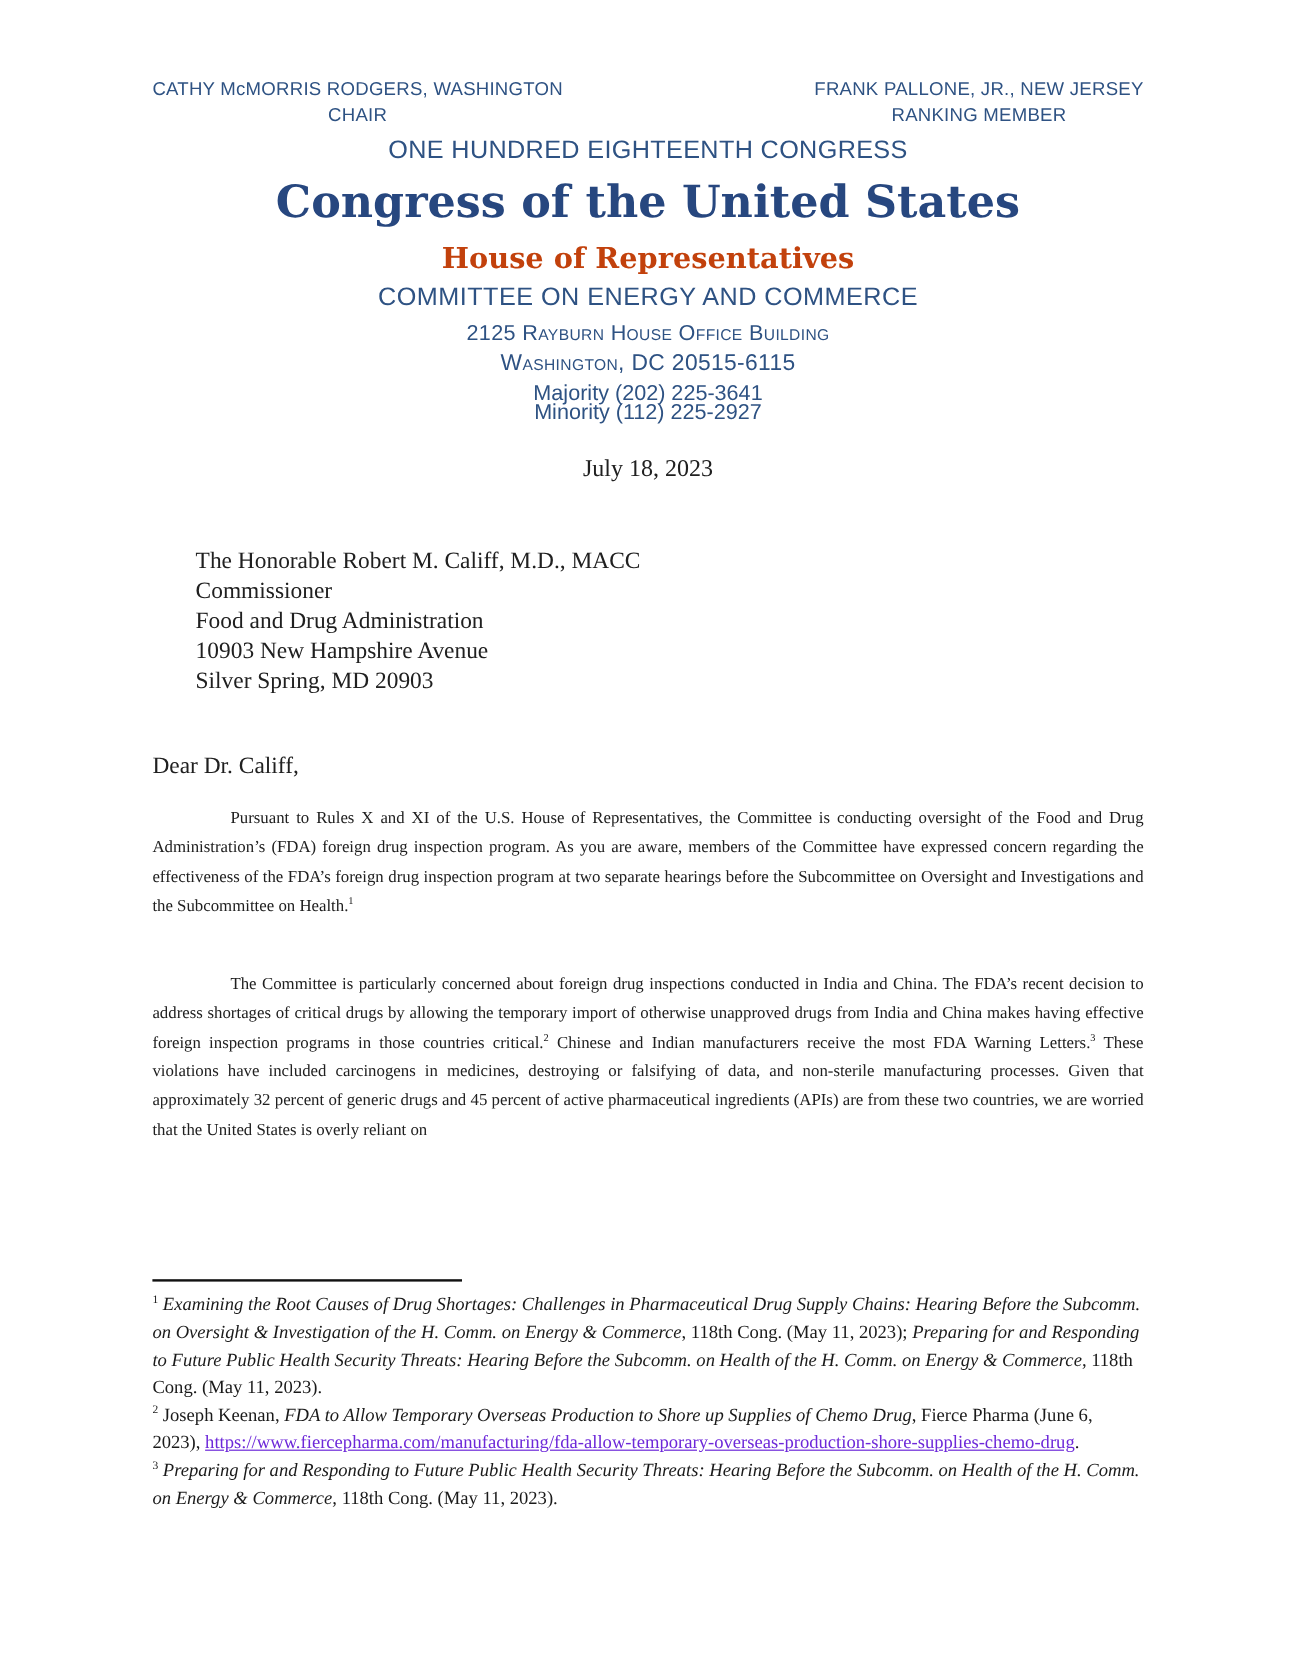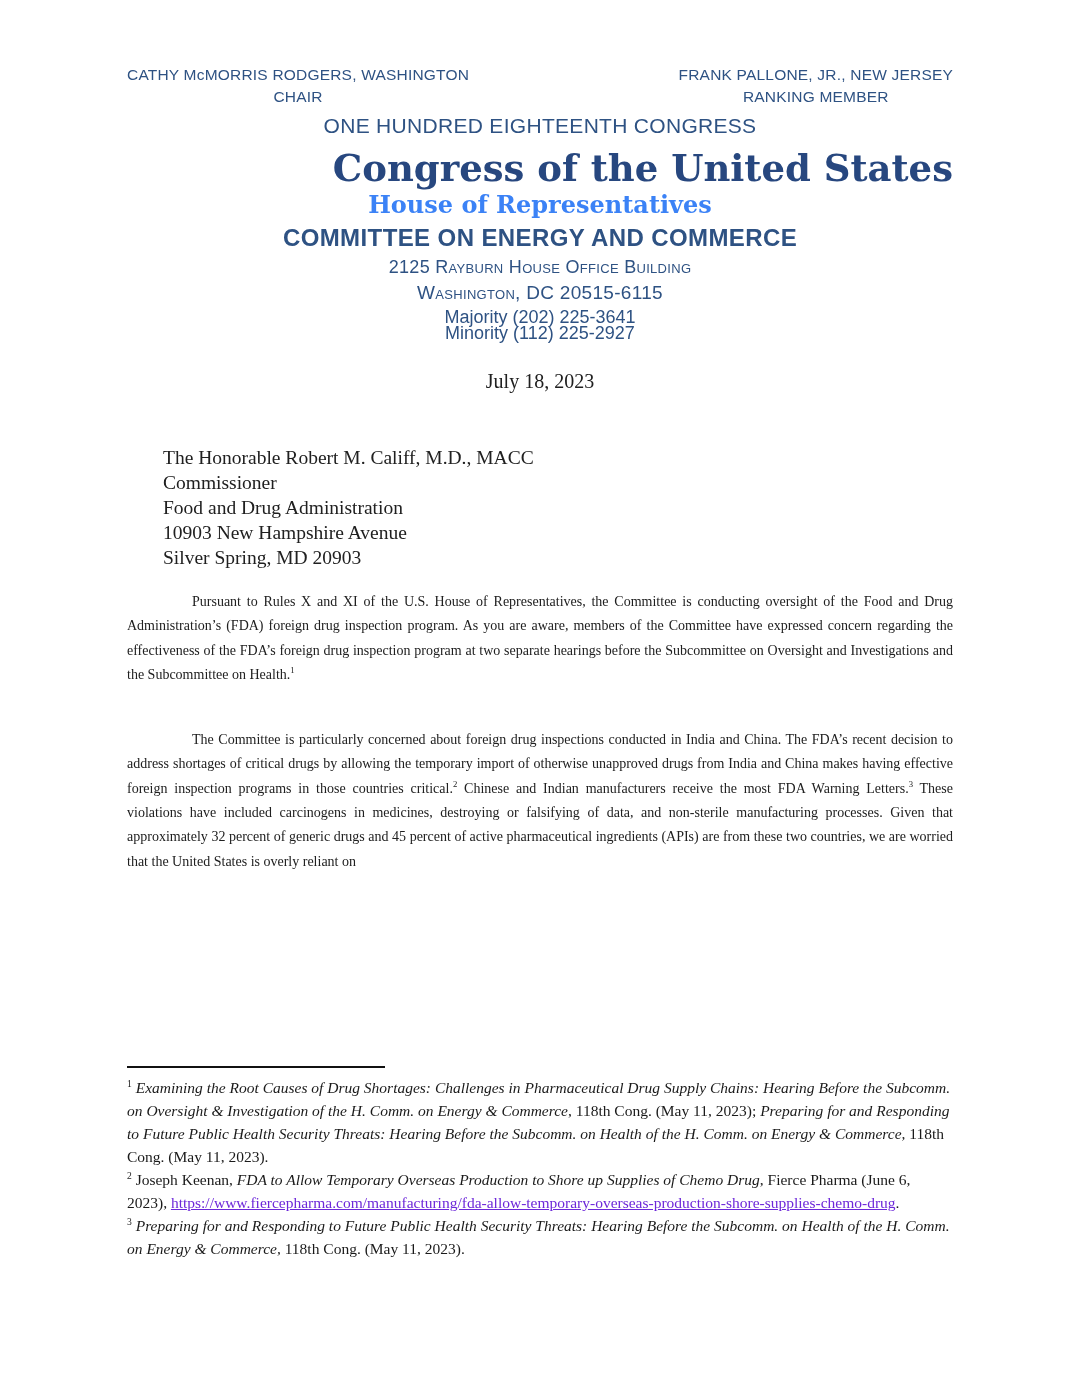--- a/index.html
+++ b/index.html
@@ -39,36 +39,34 @@
     font-size: 21px;
     letter-spacing: 0.3px;
   }
   .congress-title {
     margin-top: 8px;
     font-family: "DejaVu Serif", "Liberation Serif", serif;
     font-weight: bold;
     font-size: 37px;
     line-height: 44px;
     color: #27477f;
-    text-align: right;
   }
   .house-title {
-    margin-top: 0;
+    margin-top: 10px;
     font-family: "DejaVu Serif", "Liberation Serif", serif;
     font-weight: bold;
     font-size: 24px;
     line-height: 30px;
-    color: #3b82f6;
+    color: #c2410c;
   }
   .committee-name {
     margin-top: 5px;
-    font-size: 24px;
+    font-size: 21px;
     line-height: 26px;
     letter-spacing: 0.4px;
-    font-weight: bold;
   }
   .address-line1 {
     margin-top: 6px;
     font-variant: small-caps;
     font-size: 18px;
     line-height: 20px;
     letter-spacing: 0.3px;
   }
   .address-line2 {
     margin-top: 5px;
@@ -170,20 +168,21 @@
     <div class="date-line">July 18, 2023</div>
 
     <div class="recipient-block">
       <div>The Honorable Robert M. Califf, M.D., MACC</div>
       <div>Commissioner</div>
       <div>Food and Drug Administration</div>
       <div>10903 New Hampshire Avenue</div>
       <div>Silver Spring, MD 20903</div>
     </div>
 
+    <div class="salutation">Dear Dr. Califf,</div>
 
     <p class="body-para">Pursuant to Rules X and XI of the U.S. House of Representatives, the Committee is conducting oversight of the Food and Drug Administration’s (FDA) foreign drug inspection program.  As you are aware, members of the Committee have expressed concern regarding the effectiveness of the FDA’s foreign drug inspection program at two separate hearings before the Subcommittee on Oversight and Investigations and the Subcommittee on Health.<sup>1</sup></p>
     <p class="body-para second">The Committee is particularly concerned about foreign drug inspections conducted in India and China. The FDA’s recent decision to address shortages of critical drugs by allowing the temporary import of otherwise unapproved drugs from India and China makes having effective foreign inspection programs in those countries critical.<sup>2</sup> Chinese and Indian manufacturers receive the most FDA Warning Letters.<sup>3</sup> These violations have included carcinogens in medicines, destroying or falsifying of data, and non-sterile manufacturing processes. Given that approximately 32 percent of generic drugs and 45 percent of active pharmaceutical ingredients (APIs) are from these two countries, we are worried that the United States is overly reliant on</p>
 
   </div>
 
   <div class="footnotes">
     <hr class="fn-separator">
     <div class="footnote"><sup>1</sup> <em>Examining the Root Causes of Drug Shortages: Challenges in Pharmaceutical Drug Supply Chains: Hearing Before the Subcomm. on Oversight &amp; Investigation of the H. Comm. on Energy &amp; Commerce</em>, 118th Cong. (May 11, 2023); <em>Preparing for and Responding to Future Public Health Security Threats: Hearing Before the Subcomm. on Health of the H. Comm. on Energy &amp; Commerce,</em> 118th Cong. (May 11, 2023).</div>
     <div class="footnote"><sup>2</sup> Joseph Keenan, <em>FDA to Allow Temporary Overseas Production to Shore up Supplies of Chemo Drug</em>, Fierce Pharma (June 6, 2023), <a class="fn-link">https://www.fiercepharma.com/manufacturing/fda-allow-temporary-overseas-production-shore-supplies-chemo-drug</a>.</div>

